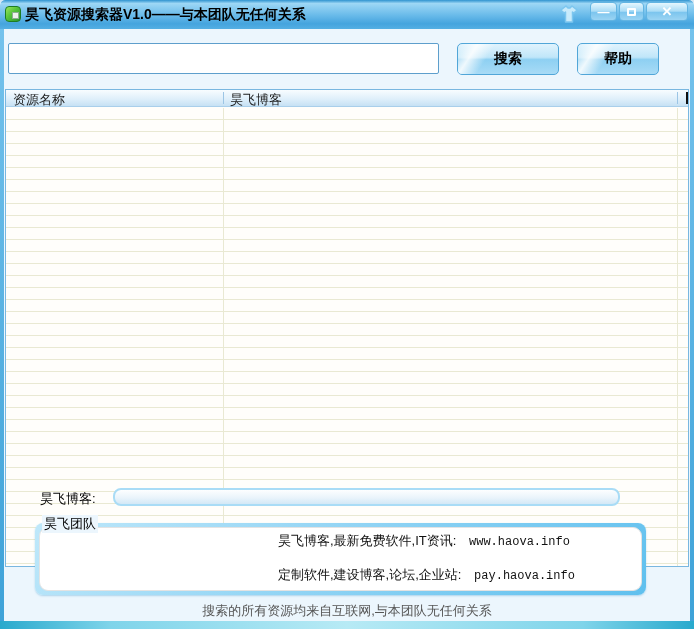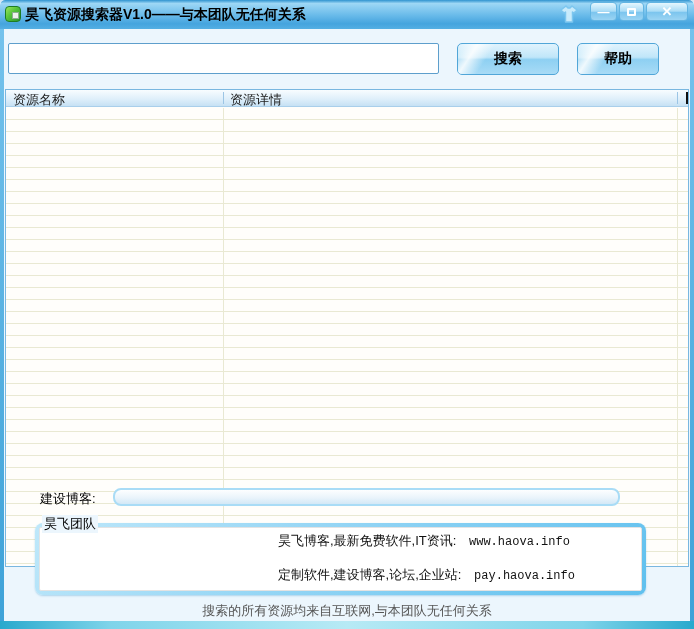--- a/index.html
+++ b/index.html
@@ -103,21 +103,21 @@
   .progress-fill { height:100%; width:0; background:#7ec8ee; border-radius:6px; }
   
   .groupbox {
     position:absolute; left:35px; top:523px; width:611px; height:72px;
     background:linear-gradient(135deg,#bfe8fa 0%,#8fd3f4 50%,#5fc0ee 100%);
     border-radius:8px; padding:4px;
     box-shadow:0 1px 2px rgba(80,160,210,.4);
   }
   .group-inner {
     position:relative; width:100%; height:100%;
-    background:#fff; border:1px solid #e3e3e3; border-radius:2px;
+    background:#fff; border:1px solid #e3e3e3; border-radius:9px;
     font-size:13px; color:#111;
   }
   .group-label {
     position:absolute; left:42px; top:515px; z-index:2;
     background:#ecf6fd; padding:0 2px; font-size:13px; color:#000;
   }
   .gline { position:absolute; white-space:nowrap; }
   .gline1 { top:4px;  left:238px; }
   .gline2 { top:22px; left:6px; }
   .gline3 { top:38px; left:238px;text-align:center; }
@@ -160,32 +160,32 @@
   <div class="edge-left"></div>
   <div class="edge-right"></div>
 
   <input class="search-input" type="text" value="" style="">
   <button class="push-btn btn-search">搜索</button>
   <button class="push-btn btn-help">帮助</button>
 
   <div class="listview">
     <div class="list-header">
       <span class="col-label col1">资源名称</span>
-      <span class="col-label col2">资源详情</span>
+      <span class="col-label col2">昊飞博客</span>
       <span class="hdr-sep sep1"></span>
       <span class="hdr-sep sep2"></span>
       <span class="scroll-mark"></span>
     </div>
     <div class="list-body">
       <span class="body-vline bv1"></span>
       <span class="body-vline bv2"></span>
     </div>
   </div>
 
-  <span class="loading-label">建设博客:</span>
+  <span class="loading-label">昊飞博客:</span>
   <div class="progress">
     <div class="progress-fill"></div>
   </div>
 
   <span class="group-label">昊飞团队</span>
   <div class="groupbox">
     <div class="group-inner">
       <div class="gline gline1">
         <span>昊飞博客,最新免费软件,IT资讯:</span>
         <span class="url">www.haova.info</span>

